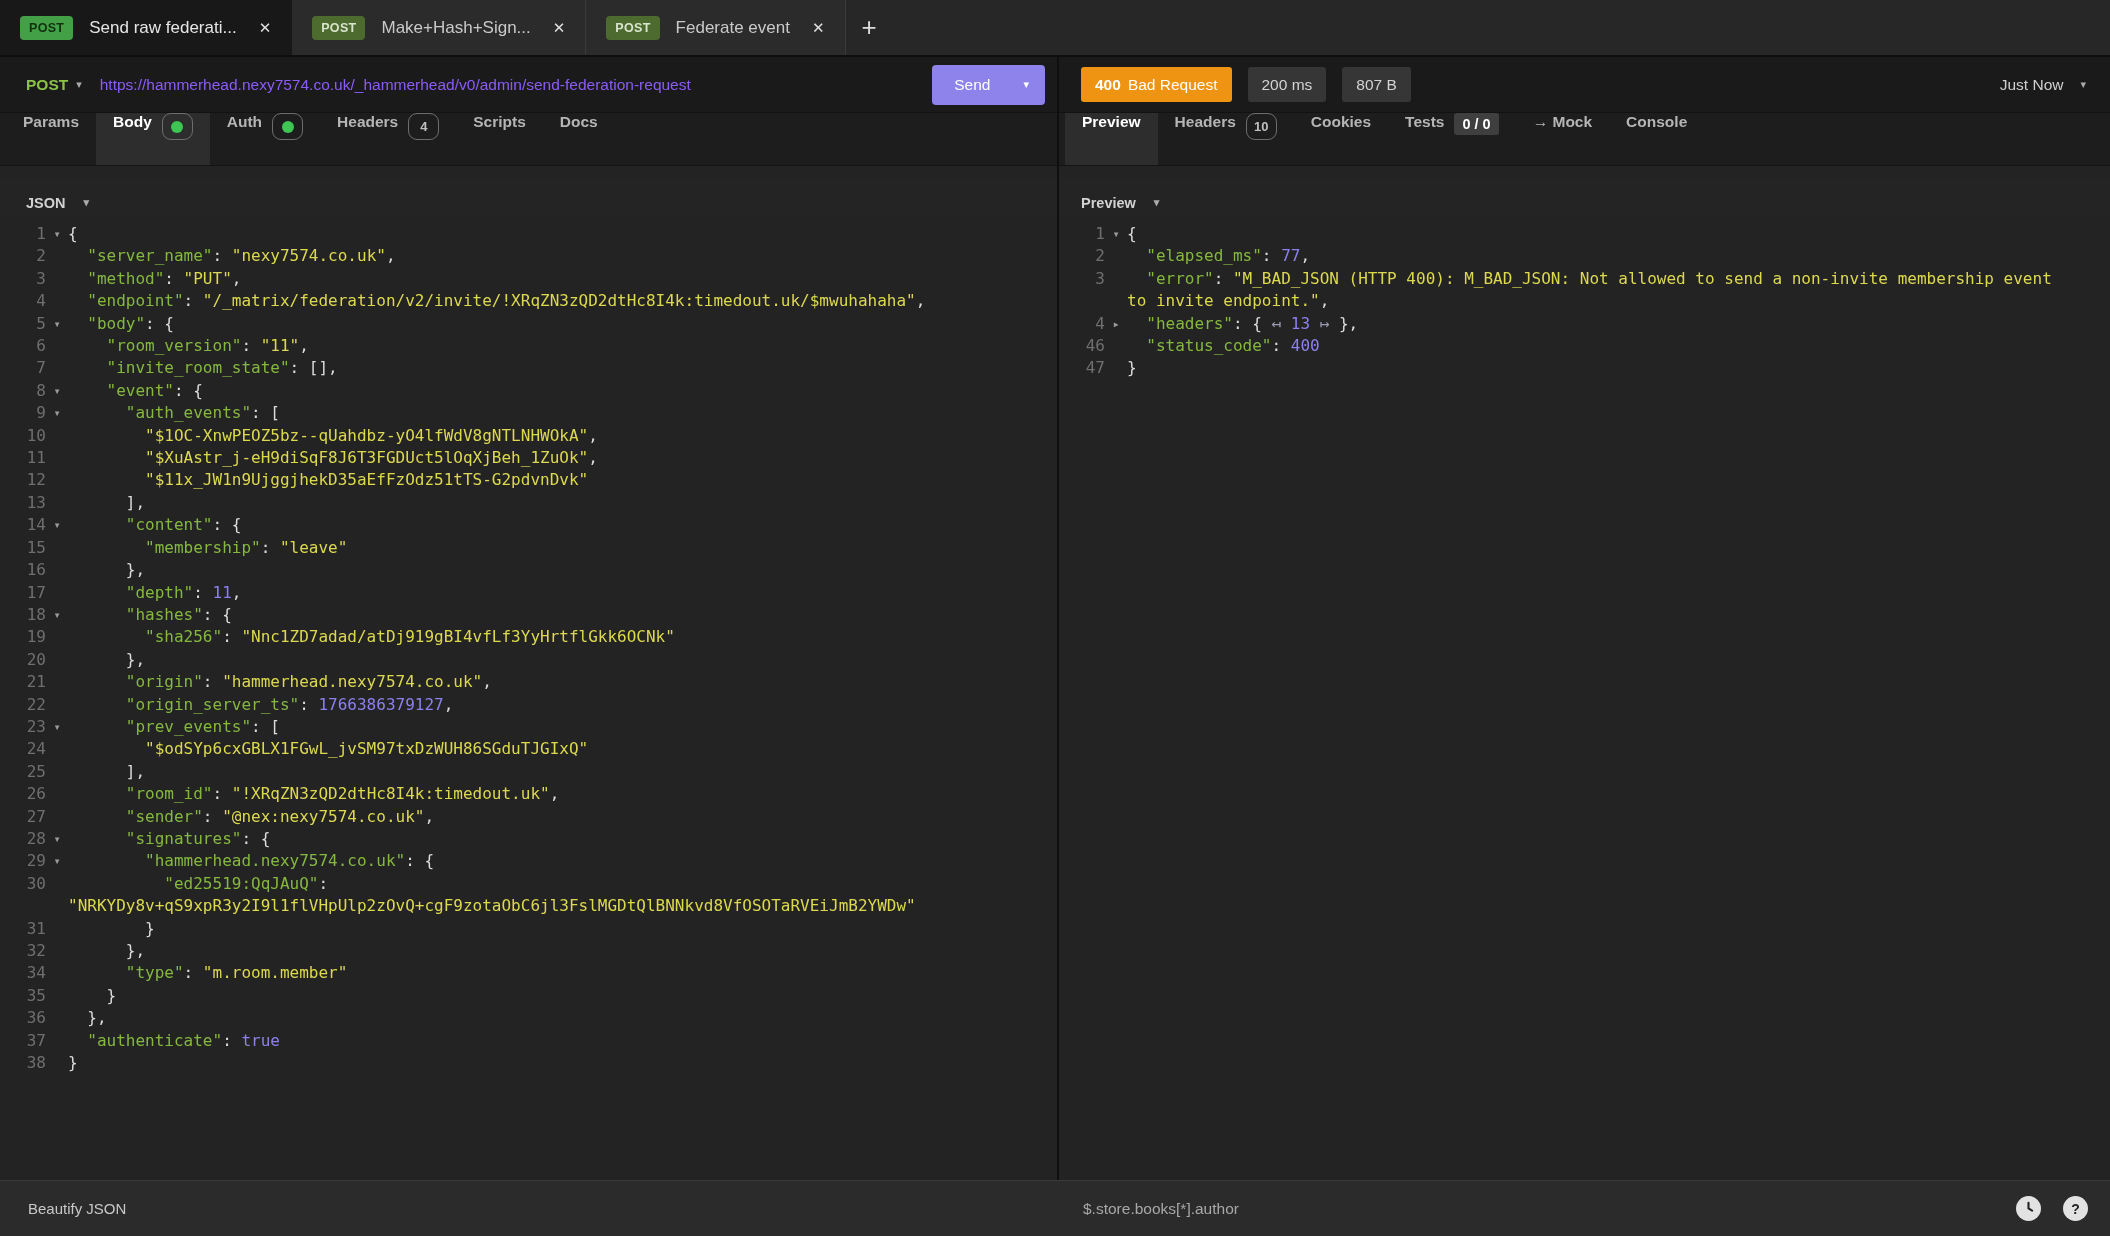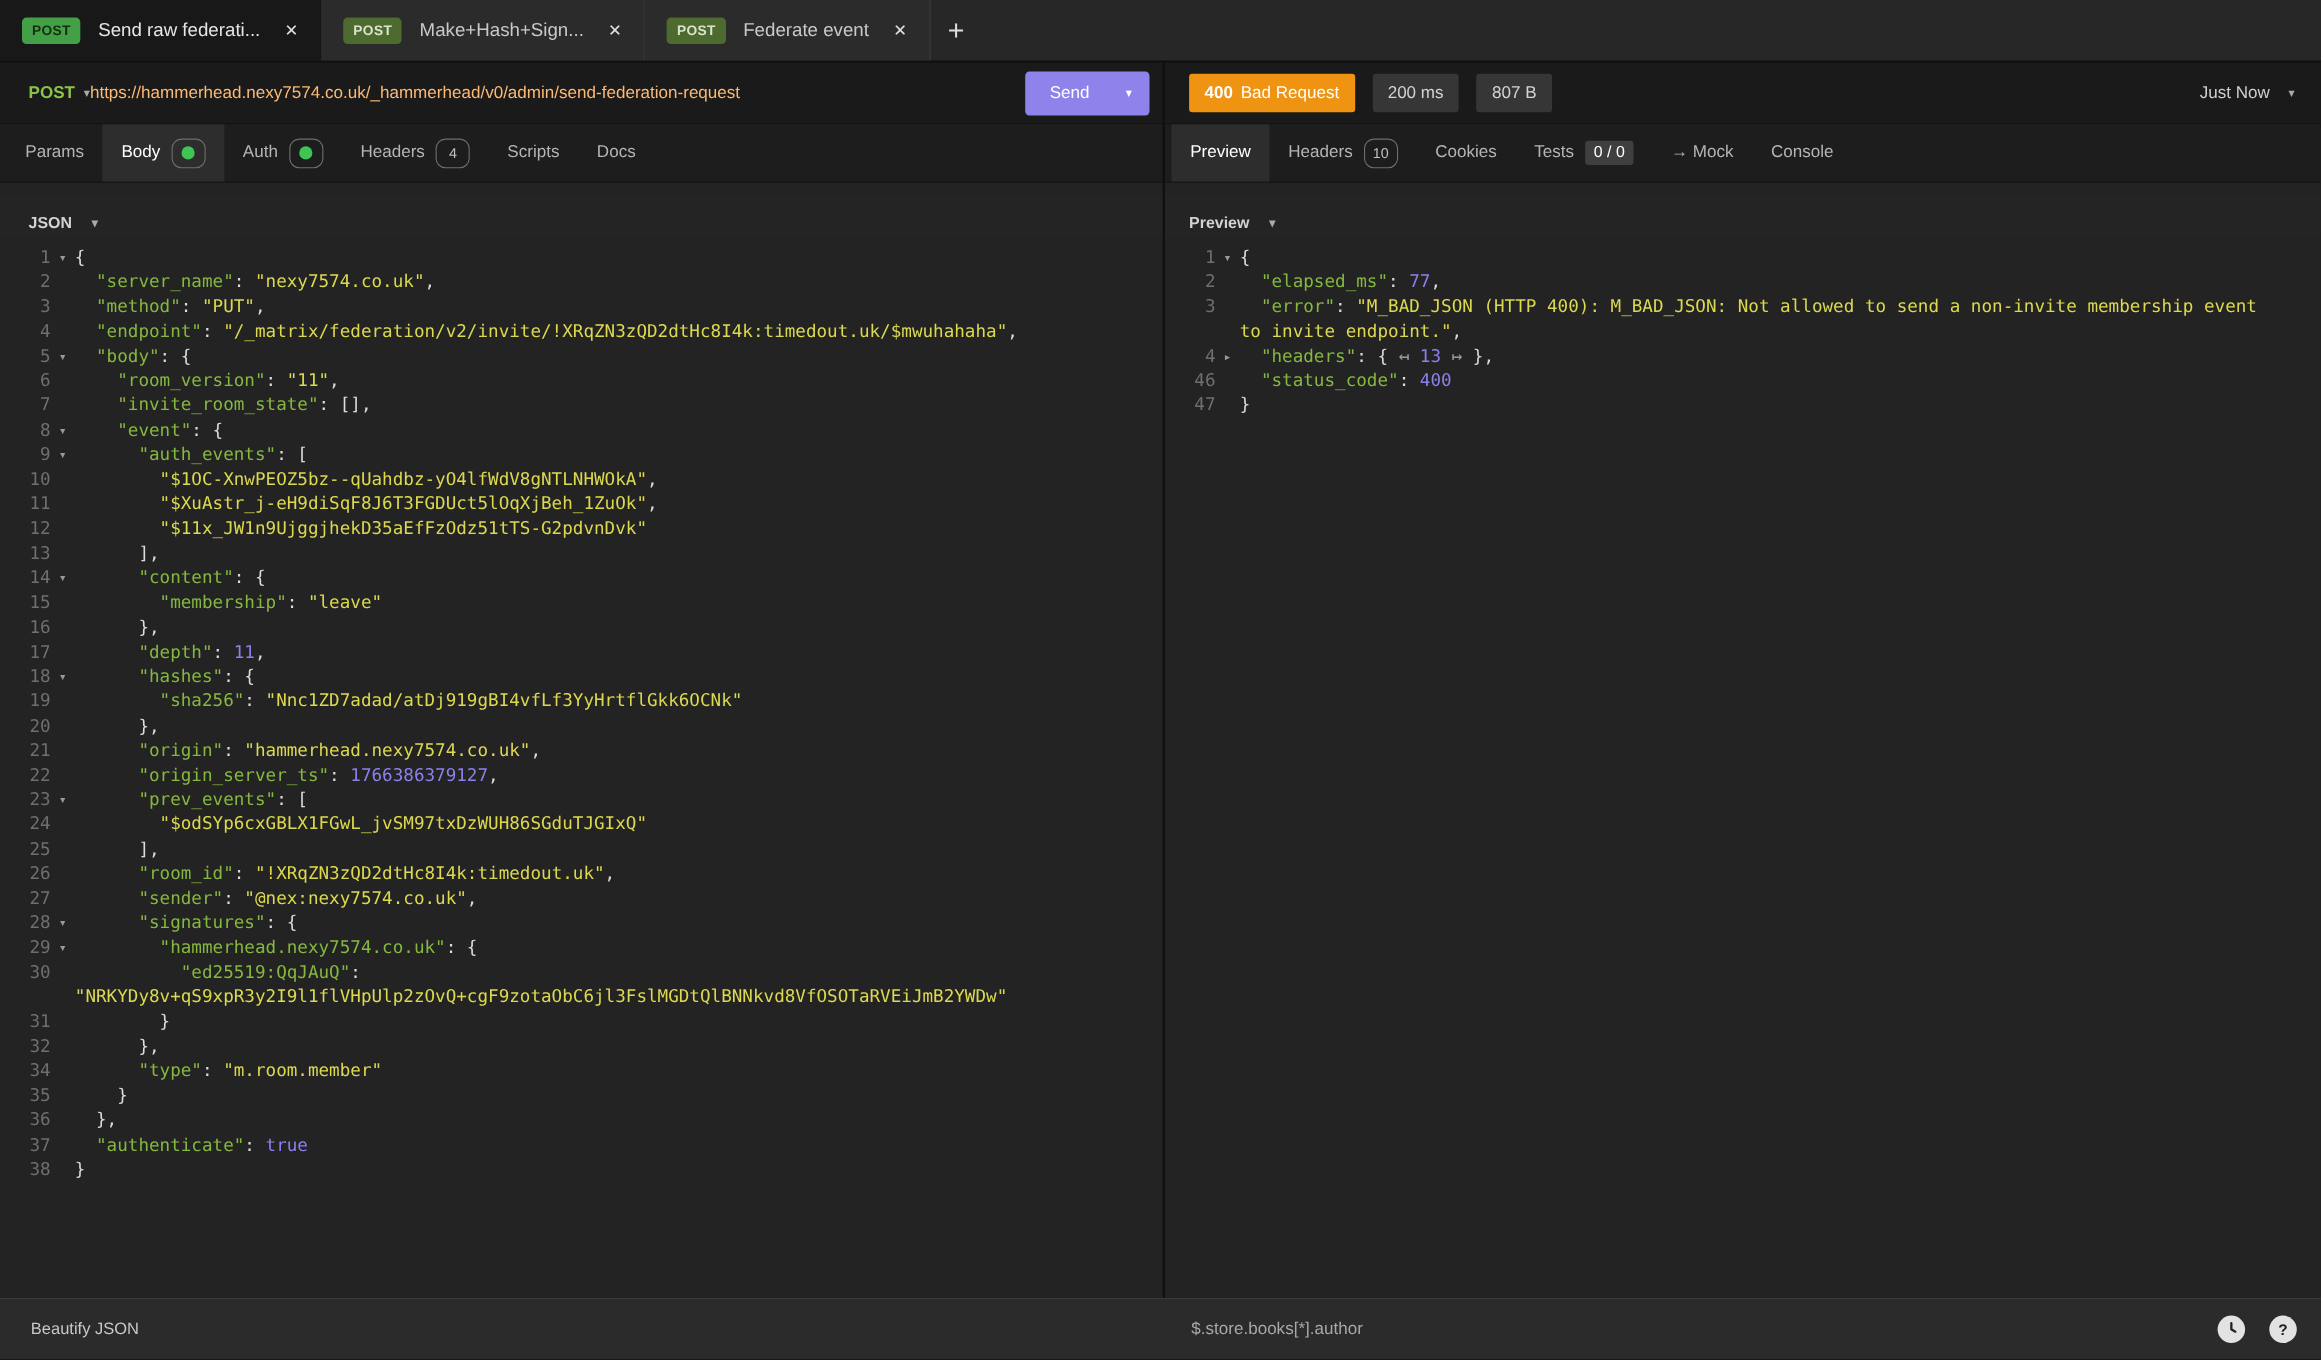--- a/index.html
+++ b/index.html
@@ -21,37 +21,37 @@
     border-radius:4px; background:#4d6a2f; color:#d9e4cd; }
   .tab.active .pill { background:var(--badge-green,#43a047); color:#12300f; }
   .newtab { display:flex; align-items:center; padding:0 16px; font-size:26px; color:#dcdcdc; cursor:pointer; }
   
   .row2 { position:absolute; left:0; top:57px; width:2110px; height:56px; background:#1a1a1a;
     border-bottom:1px solid #121212; display:flex; }
   .row2-left { width:1057px; display:flex; align-items:center; padding:0 12px 0 26px; }
   .row2-right { flex:1; display:flex; align-items:center; padding:0 24px 0 24px; }
   .method-label { color:var(--method-green,#8bc34a); font-size:15.5px; font-weight:bold; }
   .caret { font-size:11px; color:#aaa; margin-left:8px; }
-  .url-text { font-size:15.5px; color:#fdba74; white-space:nowrap; overflow:hidden; flex:1; }
+  .url-text { margin-left:18px; font-size:15.5px; color:#8b5cf6; white-space:nowrap; overflow:hidden; flex:1; }
   .send-btn { display:flex; align-items:center; gap:33px; background:var(--accent,#8d83ea);
     color:#fff; font-size:15.5px; padding:0 16px 0 22px; height:40px; border-radius:4px; cursor:pointer; }
   .send-btn .caret { color:#fff; margin-left:0; }
   .status-badge { display:flex; align-items:center; height:35px; border-radius:3px;
     background:var(--orange,#ee9312); color:#fff; font-size:15.5px; padding:0 14px; gap:7px; }
   .status-code { font-weight:bold; }
   .meta-badge { display:flex; align-items:center; height:35px; border-radius:3px;
     background:#363636; color:#d3d3d3; font-size:15.5px; padding:0 14px; margin-left:16px;text-align:center; }
   .time-ago { margin-left:auto; color:#cfcfcf; font-size:15.5px; display:flex; align-items:center; gap:9px; cursor:pointer;justify-content:space-between; }
   
   .row3 { position:absolute; left:0; top:113px; width:2110px; height:53px; background:#1d1d1d;
     border-bottom:1px solid #141414; display:flex; }
   .row3-left { width:1057px; display:flex; align-items:stretch; padding-left:6px; }
   .row3-right { flex:1; display:flex; align-items:stretch; padding-left:8px; }
-  .sec-tab { display:flex; align-items:center; gap:10px; padding:0 17px; font-size:15.5px;
-    color:#b5b5b5; cursor:pointer; }
+  .sec-tab { display:flex; align-items:flex-start; gap:10px; padding:0 17px; font-size:15.5px;
+    color:#b5b5b5; cursor:pointer;font-weight:bold; }
   .sec-tab.active { background:#2d2d2d; color:#fff; }
   .dot-badge { width:31px; height:27px; border:1px solid #6e6e6e; border-radius:9px;
     display:flex; align-items:center; justify-content:center; }
   .dot { width:12px; height:12px; border-radius:50%; background:#3fc553; }
   .count-badge { min-width:31px; height:27px; border:1px solid #6e6e6e; border-radius:9px;
     display:flex; align-items:center; justify-content:center; font-size:13px; color:#c0c0c0; padding:0 6px; }
   .solid-badge { background:#3f3f3f; color:#fff; font-size:14.5px; padding:3px 8px; border-radius:3px; }
   
   .row4 { position:absolute; left:0; top:178px; width:2110px; height:49px; background:#242424; display:flex; }
   .mode { display:flex; align-items:center; gap:10px; font-size:14.5px; font-weight:bold;

